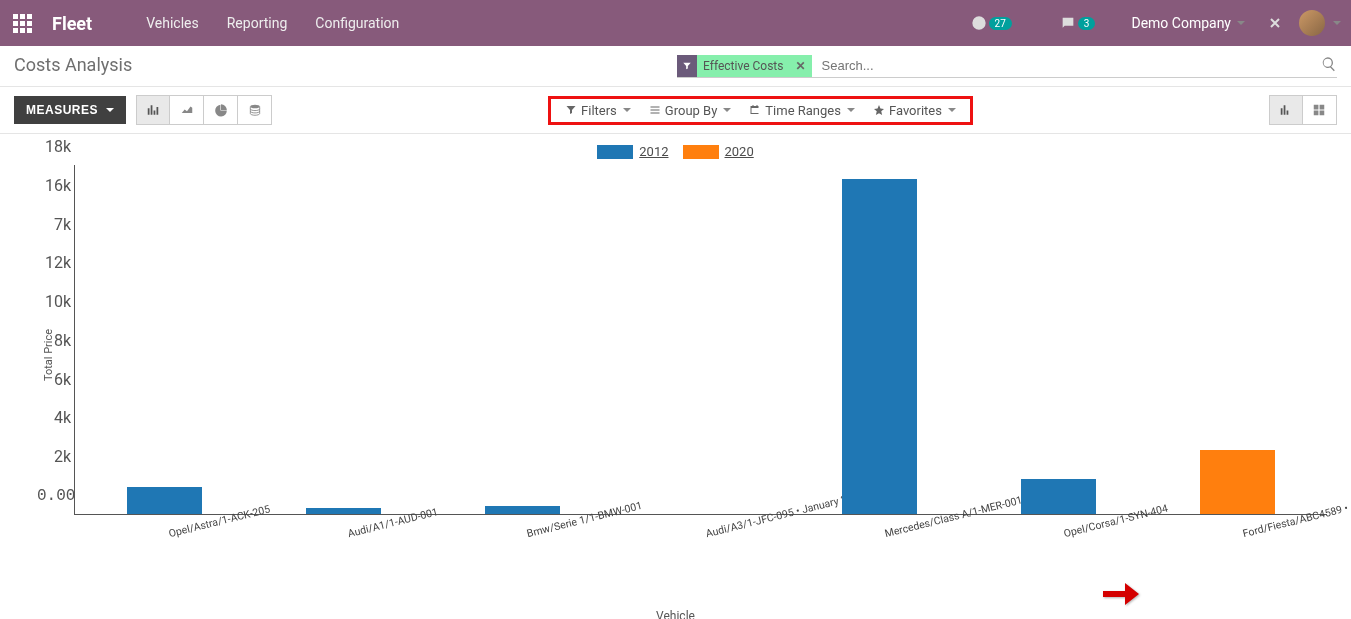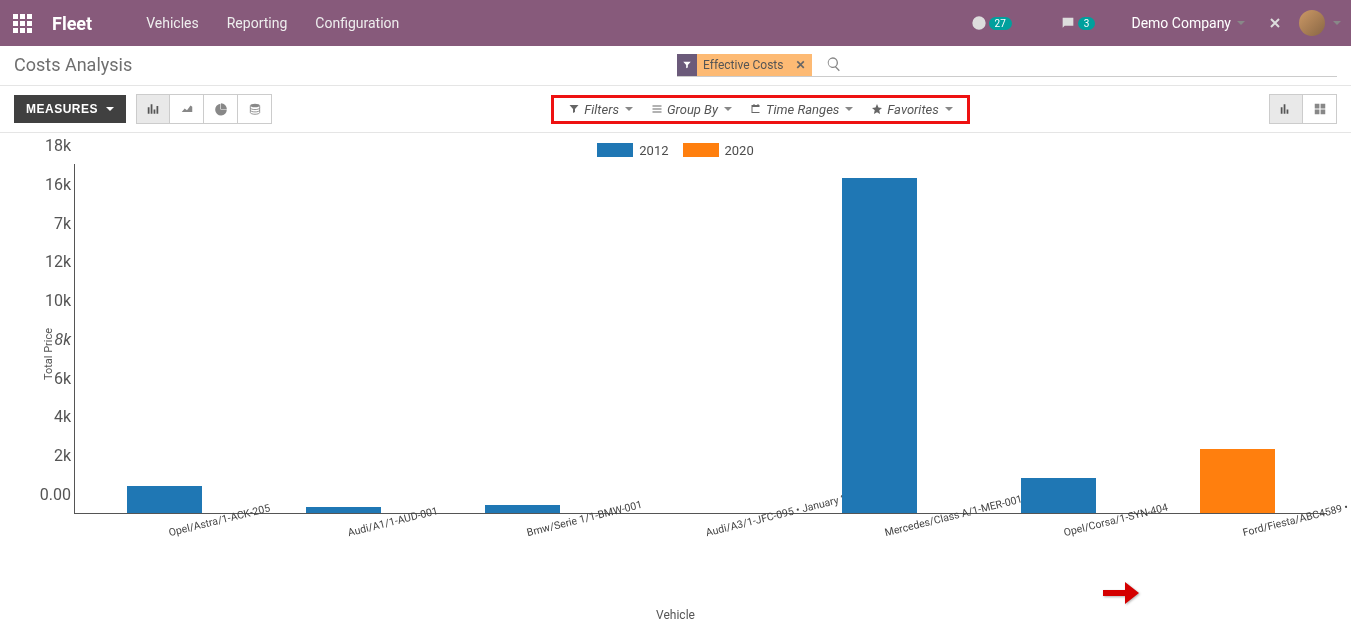--- a/index.html
+++ b/index.html
@@ -13,43 +13,43 @@
 .topbar-spacer { flex: 1; }
 .top-badge { display: inline-flex; align-items: center; margin: 0 24px; cursor: pointer; position: relative; }
 .top-badge .pill { background: #00a09d; color: #fff; font-size: 10px; padding: 1px 6px; border-radius: 8px; margin-left: 2px; }
 .topbar svg { fill: #ddd; }
 .company { margin: 0 12px; font-size: 14px; cursor: pointer; display: flex; align-items: center; gap: 4px; }
 .avatar { width: 26px; height: 26px; border-radius: 50%; background: linear-gradient(135deg,#c96,#864); margin: 0 6px; }
 
 .subheader { display: flex; align-items: flex-start; padding: 8px 14px; border-bottom: 1px solid #e5e5e5; }
 .page-title { font-size: 18px; color: #6f6f6f; }
 .search-area { margin-left: auto; display: flex; align-items: center; border-bottom: 1px solid #ccc; min-width: 660px; }
-.facet { background: #fdba74; display: inline-flex; align-items: center; font-size: 12px; margin-right: 6px; }
+.facet { background: #86efac; display: inline-flex; align-items: center; font-size: 12px; margin-right: 6px; }
 .facet .facet-icon { background: #6b5a7a; color: #fff; width: 20px; height: 22px; display: flex; align-items: center; justify-content: center; }
 .facet .facet-label { padding: 0 6px; color: #555; }
 .facet .facet-x { padding: 0 6px; cursor: pointer; color: #666; font-weight: bold; }
 .search-input { border: none; outline: none; font-size: 13px; padding: 4px; flex: 1; background: transparent; }
 .search-glass { margin-left: 8px; cursor: pointer; }
 
 .toolbar { display: flex; align-items: center; padding: 8px 14px; border-bottom: 1px solid #e5e5e5; }
 .measures-btn { background: #404040; color: #fff; border: none; padding: 7px 12px; font-size: 12px; font-weight: 600; letter-spacing: .5px; cursor: pointer; display: flex; align-items: center; gap: 6px; }
 .btn-group { display: flex; margin-left: 10px; }
 .btn-icon { background: #fff; border: 1px solid #ccc; width: 34px; height: 30px; display: flex; align-items: center; justify-content: center; cursor: pointer; color: #666; }
 .btn-icon + .btn-icon { border-left: none; }
 .btn-icon.active { background: #e9e9e9; }
 
-.filter-bar { border: 3px solid #e11; display: flex; align-items: center; gap: 18px; padding: 4px 14px; margin-left: auto; margin-right: auto; font-style: italic; }
+.filter-bar { border: 3px solid #e11; display: flex; align-items: center; gap: 18px; padding: 4px 14px; margin-left: auto; margin-right: auto; }
 .filter-item { display: flex; align-items: center; gap: 4px; cursor: pointer; color: #555; font-size: 13px; }
 .caret-down { width: 0; height: 0; border-left: 4px solid transparent; border-right: 4px solid transparent; border-top: 4px solid #888; margin-left: 2px; }
 
 .view-switch { display: flex; margin-left: 20px; }
 
 .chart-wrap { padding: 10px 14px 20px; position: relative; }
 .legend { display: flex; justify-content: center; gap: 14px; margin-bottom: 6px; font-size: 13px; }
-.legend-item { display: flex; align-items: flex-start; gap: 6px; }
+.legend-item { display: flex; align-items: flex-end; gap: 6px; text-decoration: underline; }
 .swatch { width: 36px; height: 14px; }
 
 .chart { position: relative; height: 380px; margin-left: 50px; margin-right: 10px; }
 .ylabel { position: absolute; left: -42px; top: 50%; transform: translateY(-50%) rotate(-90deg); font-size: 11px; color: #555; white-space: nowrap; }
 .plot { position: absolute; left: 10px; right: 0; top: 0; bottom: 30px; border-left: 1px solid #555; border-bottom: 1px solid #555; }
 .ytick { position: absolute; left: -38px; width: 34px; text-align: right; font-size: 16px; color: #555; transform: translateY(-50%); }
 .bars { position: absolute; inset: 0; display: flex; }
 .cat { flex: 1; display: flex; align-items: flex-end; justify-content: center; gap: 2px; position: relative; }
 .bar { width: 42%; }
 .xlabel-wrap { position: absolute; width: 220px; left: 50%; top: 100%; transform-origin: 0 0; transform: rotate(-14deg); font-size: 10.5px; color: #444; padding-top: 14px; white-space: nowrap; }
@@ -106,20 +106,21 @@
   <div class="search-area">
     <div class="facet">
       <div class="facet-icon">
         <svg width="10" height="10" viewBox="0 0 24 24" fill="#fff">
             <path d="M3 4h18l-7 8v6l-4 2v-8L3 4z"></path>
           </svg>
       </div>
       <span class="facet-label">Effective Costs</span>
       <span class="facet-x">✕</span>
     </div>
+    <input class="search-input" placeholder="Search..." style="">
     <div class="search-glass">
       <svg width="16" height="16" viewBox="0 0 24 24" fill="#888">
           <path d="M10 2a8 8 0 015.3 13.9l5.4 5.4-1.4 1.4-5.4-5.4A8 8 0 1110 2zm0 2a6 6 0 100 12 6 6 0 000-12z"></path>
         </svg>
     </div>
   </div>
 </div>
 
 <div class="toolbar">
   <button class="measures-btn">
@@ -231,25 +232,25 @@
           </div>
           <div class="cat">
             <div class="bar" style="background: rgb(31, 119, 180); height: 10%;"></div>
             <div class="xlabel-wrap">Opel/Corsa/1-SYN-404</div>
           </div>
           <div class="cat">
             <div class="bar" style="background: rgb(255, 127, 14); height: 18.3333%;"></div>
             <div class="xlabel-wrap">Ford/Fiesta/ABC4589 • June 2020</div>
           </div>
         </div>
-    <div class="ytick" style="bottom: 0%;">0.00</div>
+    <div class="ytick" style="bottom: 0%; font-family: Liberation Mono, monospace;">0.00</div>
         <div class="ytick" style="bottom: 11.1111%;">2k</div>
         <div class="ytick" style="bottom: 22.2222%;">4k</div>
         <div class="ytick" style="bottom: 33.3333%;">6k</div>
-        <div class="ytick" style="bottom: 44.4444%; font-style: italic;">8k</div>
+        <div class="ytick" style="bottom: 44.4444%;">8k</div>
         <div class="ytick" style="bottom: 55.5556%; text-align: right;">10k</div>
         <div class="ytick" style="bottom: 66.6667%;">12k</div>
         <div class="ytick" style="bottom: 77.7778%;">7k</div>
         <div class="ytick" style="bottom: 88.8889%;">16k</div>
         <div class="ytick" style="bottom: 100%;">18k</div>
       </div>
   </div>
   <div class="xtitle">Vehicle</div>
   <div class="arrow" style="right:210px; bottom:32px;">
     <svg width="40" height="26" viewBox="0 0 40 26">

